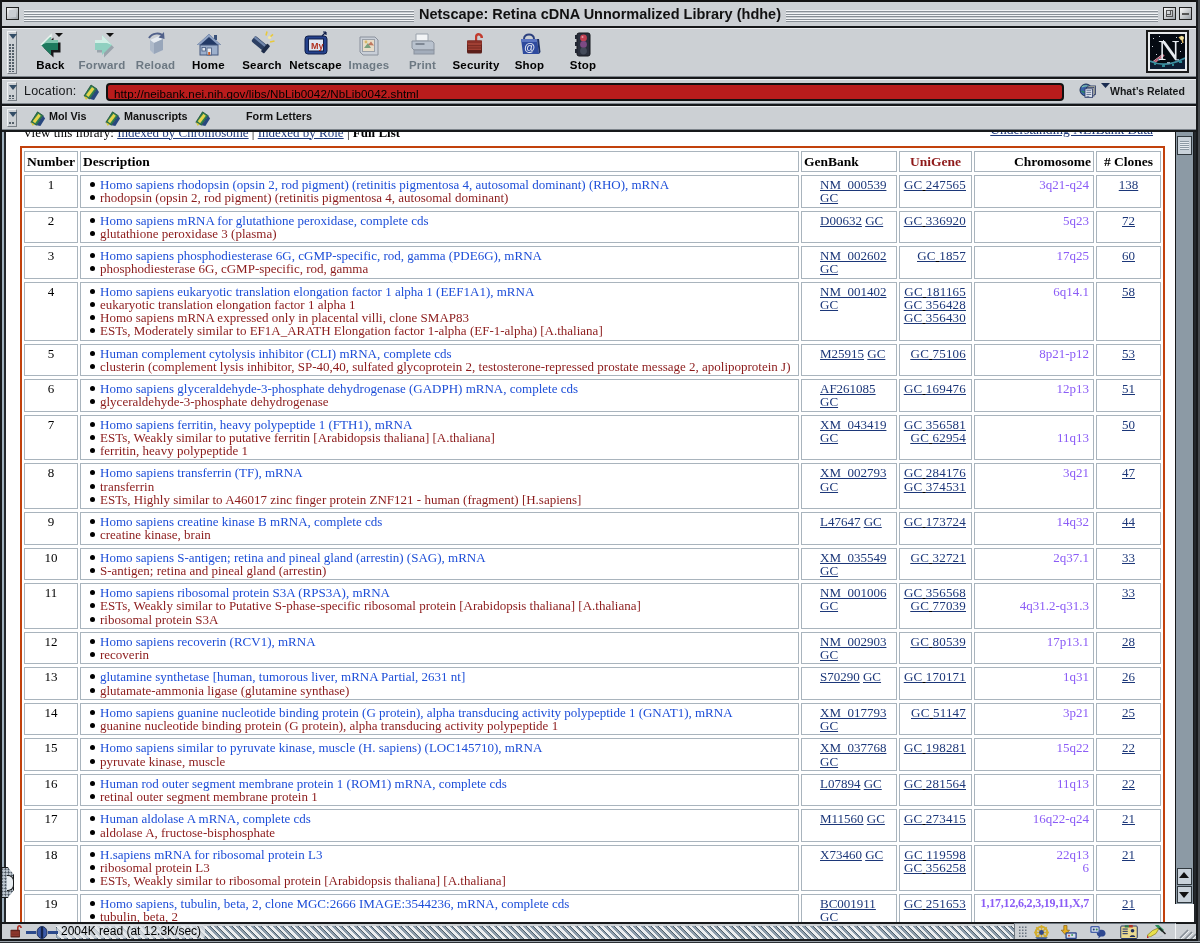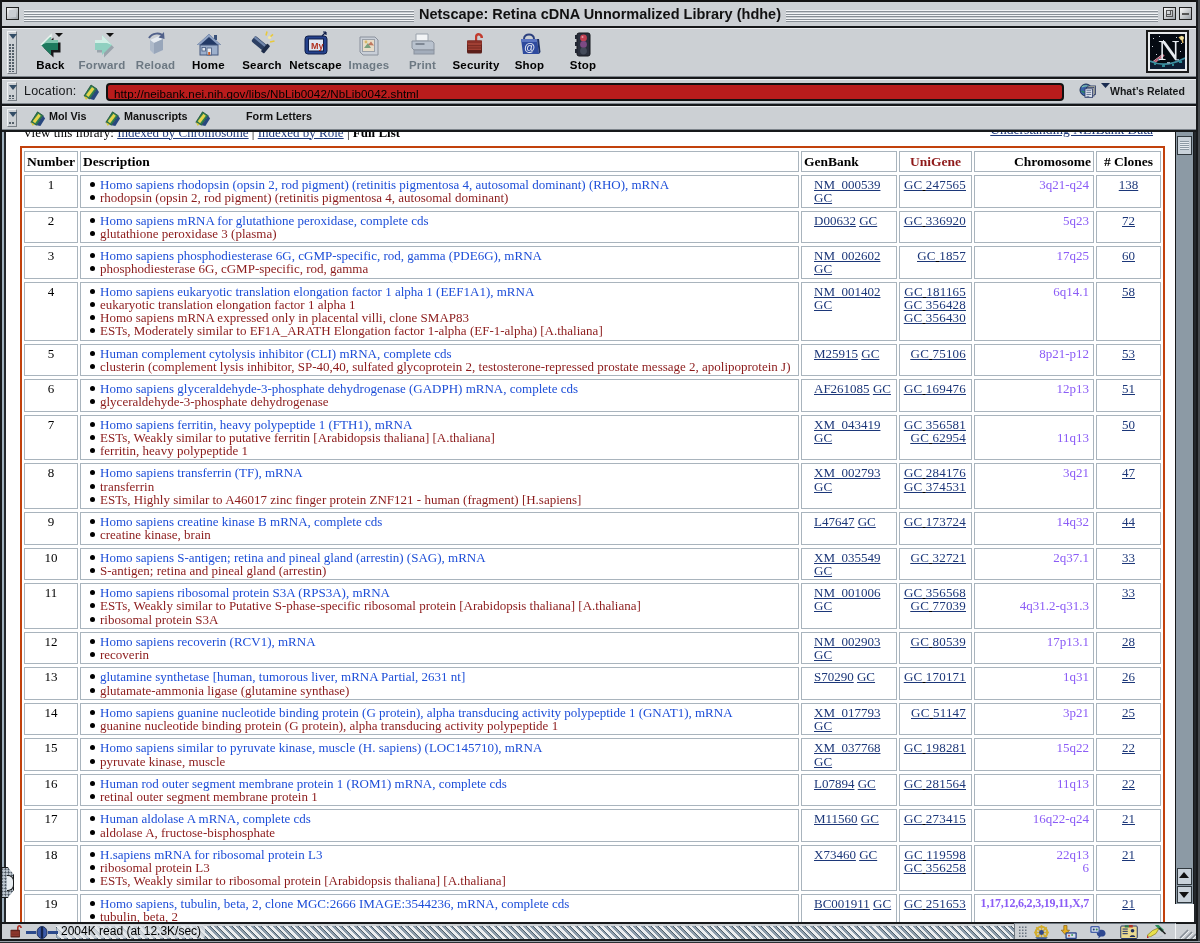--- a/index.html
+++ b/index.html
@@ -87,21 +87,21 @@
 a{color:#1c3779;text-decoration:underline;}
 #page b{font-weight:bold;}
 
 #tbl{position:absolute;left:12px;top:14.5px;border-collapse:separate;border-spacing:2px 3px;
  background:#fff;border:2px solid #c2410c;table-layout:fixed;}
 #tbl td,#tbl th{border:1px solid #a9b4bd;background:#fff;vertical-align:top;
  font-size:13px;line-height:13.25px;padding:2px;box-sizing:border-box;overflow:hidden;}
 #tbl th{font-size:13.5px;line-height:15px;font-weight:bold;text-align:left;padding:2px 2px 2px 2px;}
 col.c1{width:51px;}col.c2{width:719px;}col.c3{width:96px;}col.c4{width:73px;}col.c5{width:120px;}col.c6{width:65px;}
 #tbl td.num{text-align:center;}
-#tbl td.gb{padding-left:12px;}
+#tbl td.gb{padding-left:18px;}
 #tbl td.ug{text-align:right;padding-right:5px;letter-spacing:0.2px;white-space:nowrap;text-decoration:underline;}
 #tbl td.chr{text-align:right;padding-right:4px;color:#8b5cf6;}
 #tbl td.cl{text-align:center;}
 #tbl th.thug{text-align:center;color:#8e1a1a;}
 #tbl th.thchr{text-align:right;}
 #tbl th.thcl{text-align:center;}
 .dl{position:relative;padding-left:17px;color:#1d4ed8;}
 .dl:before{content:"";position:absolute;left:7px;top:4px;width:5.2px;height:5.2px;border-radius:50%;background:#000;}
 .dl.r{color:#8b1a1a;}
 #tbl td.mid{vertical-align:middle;}

